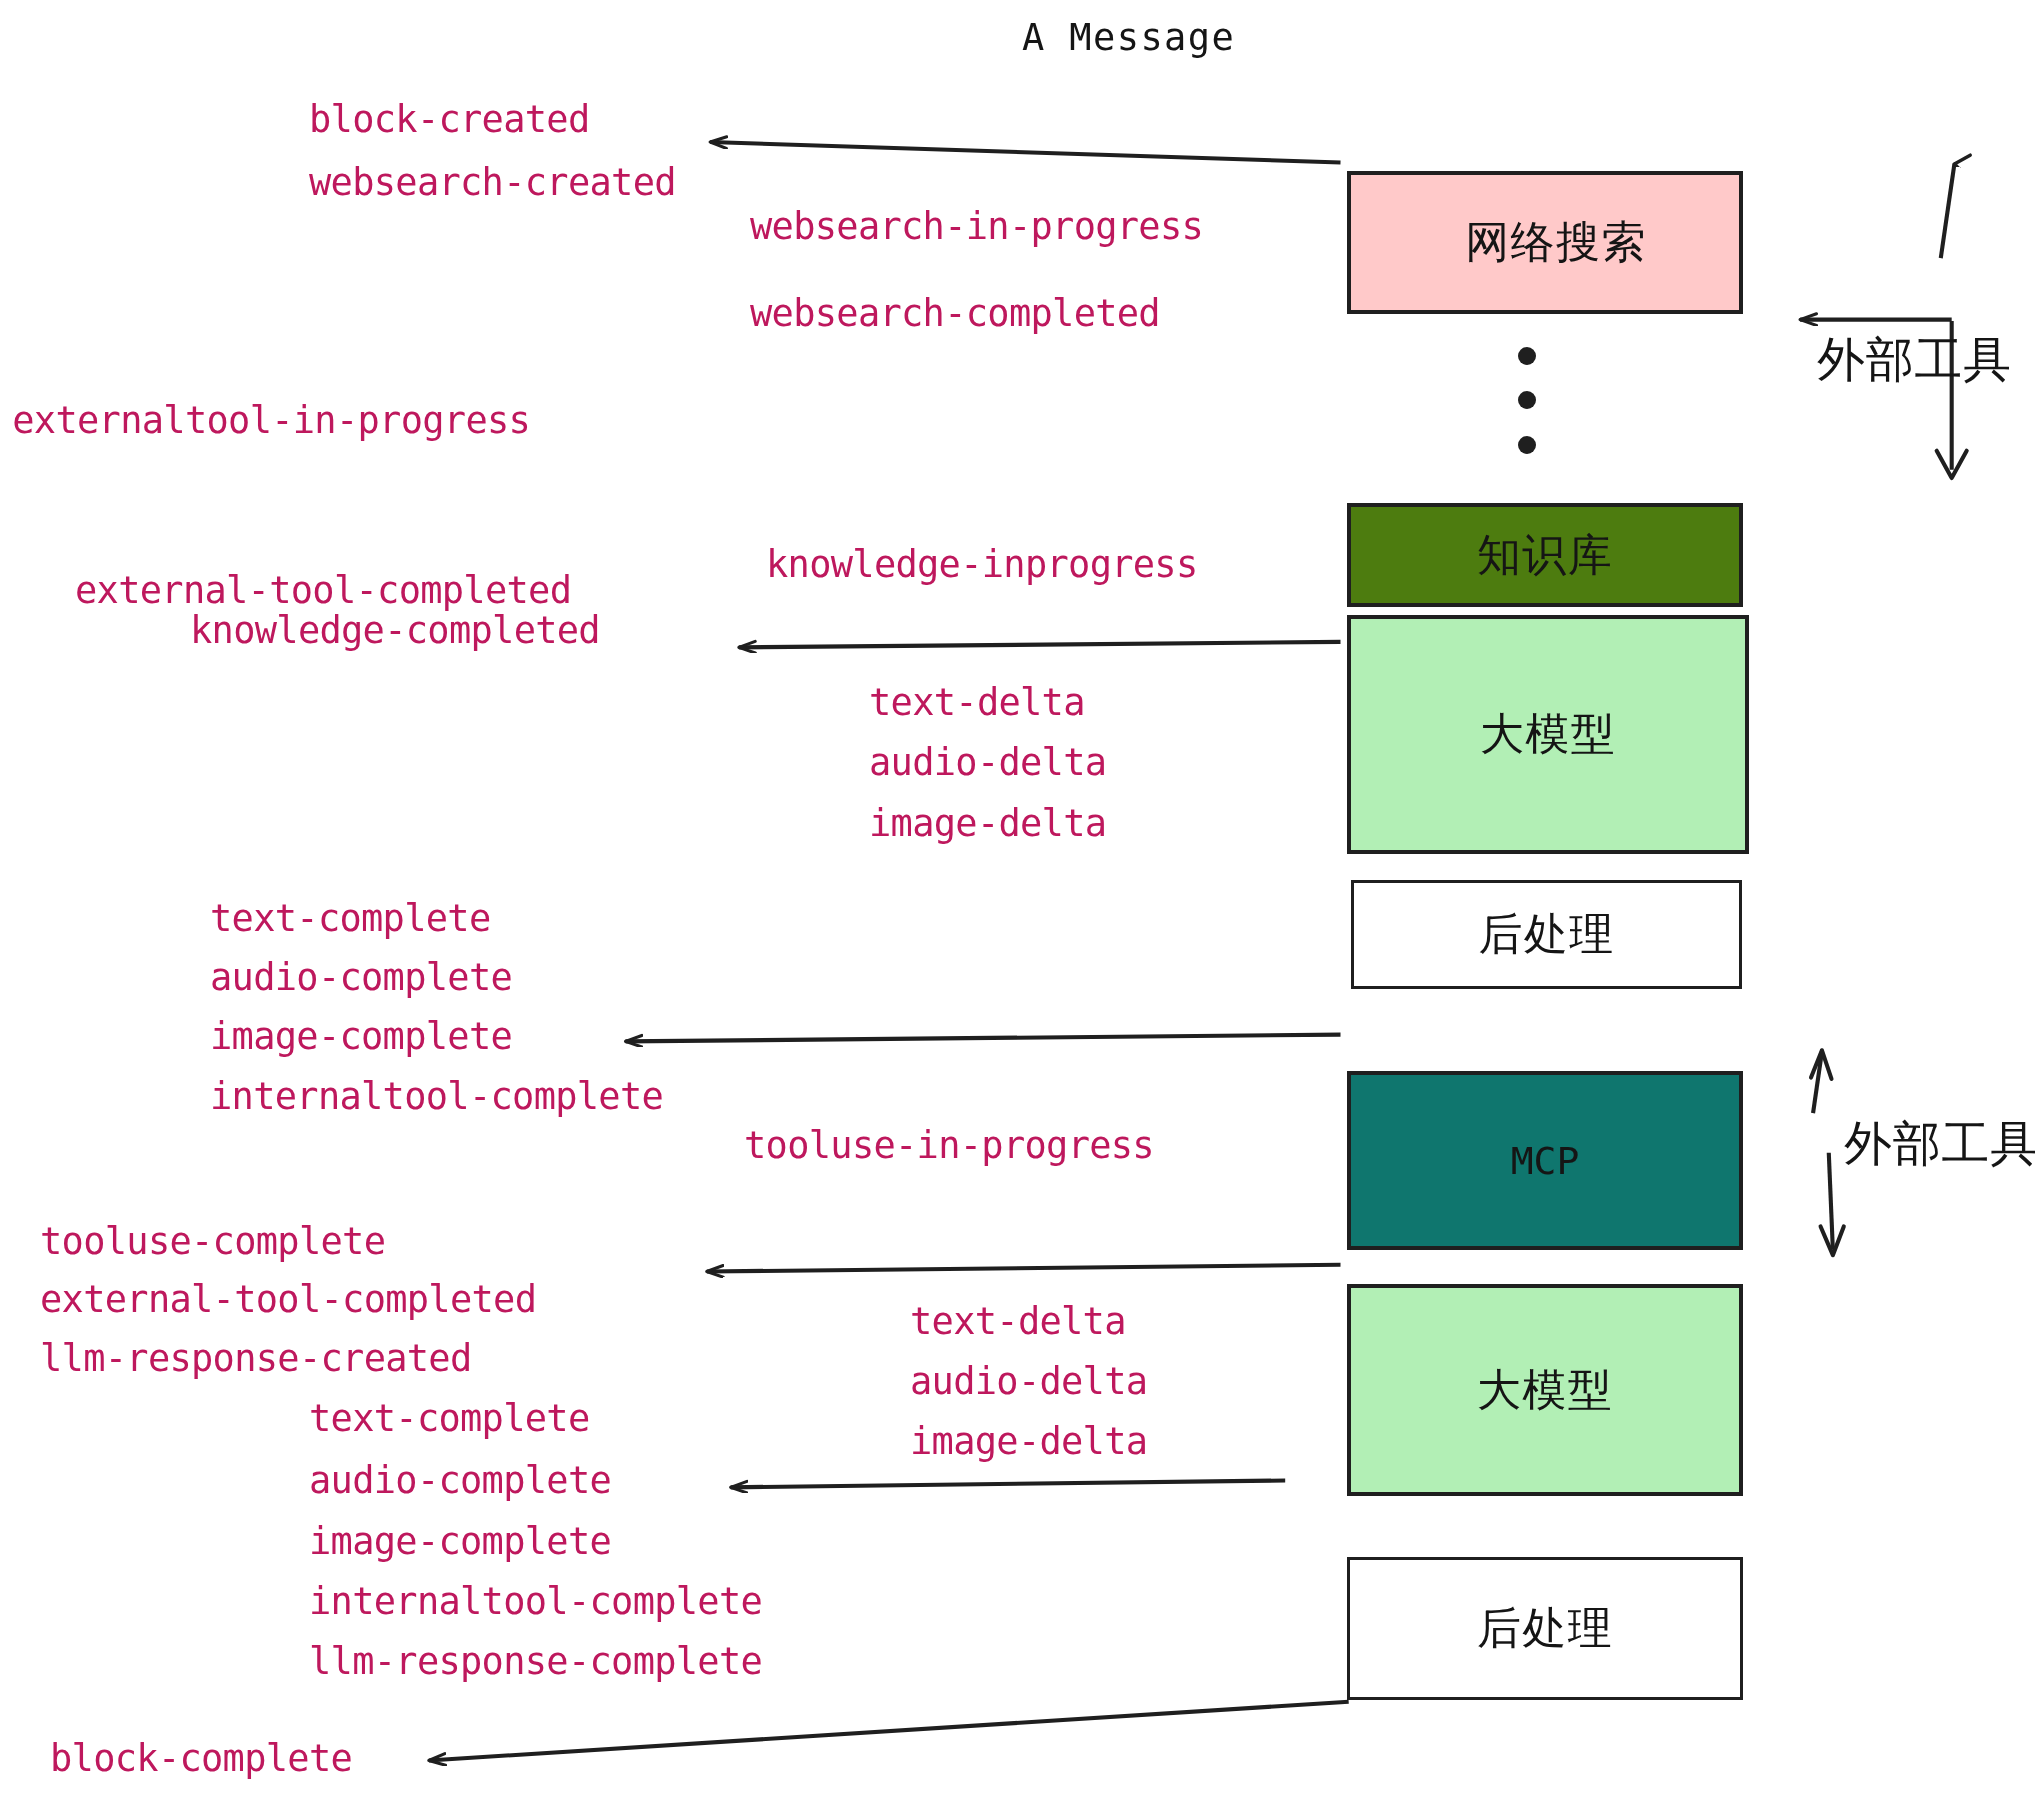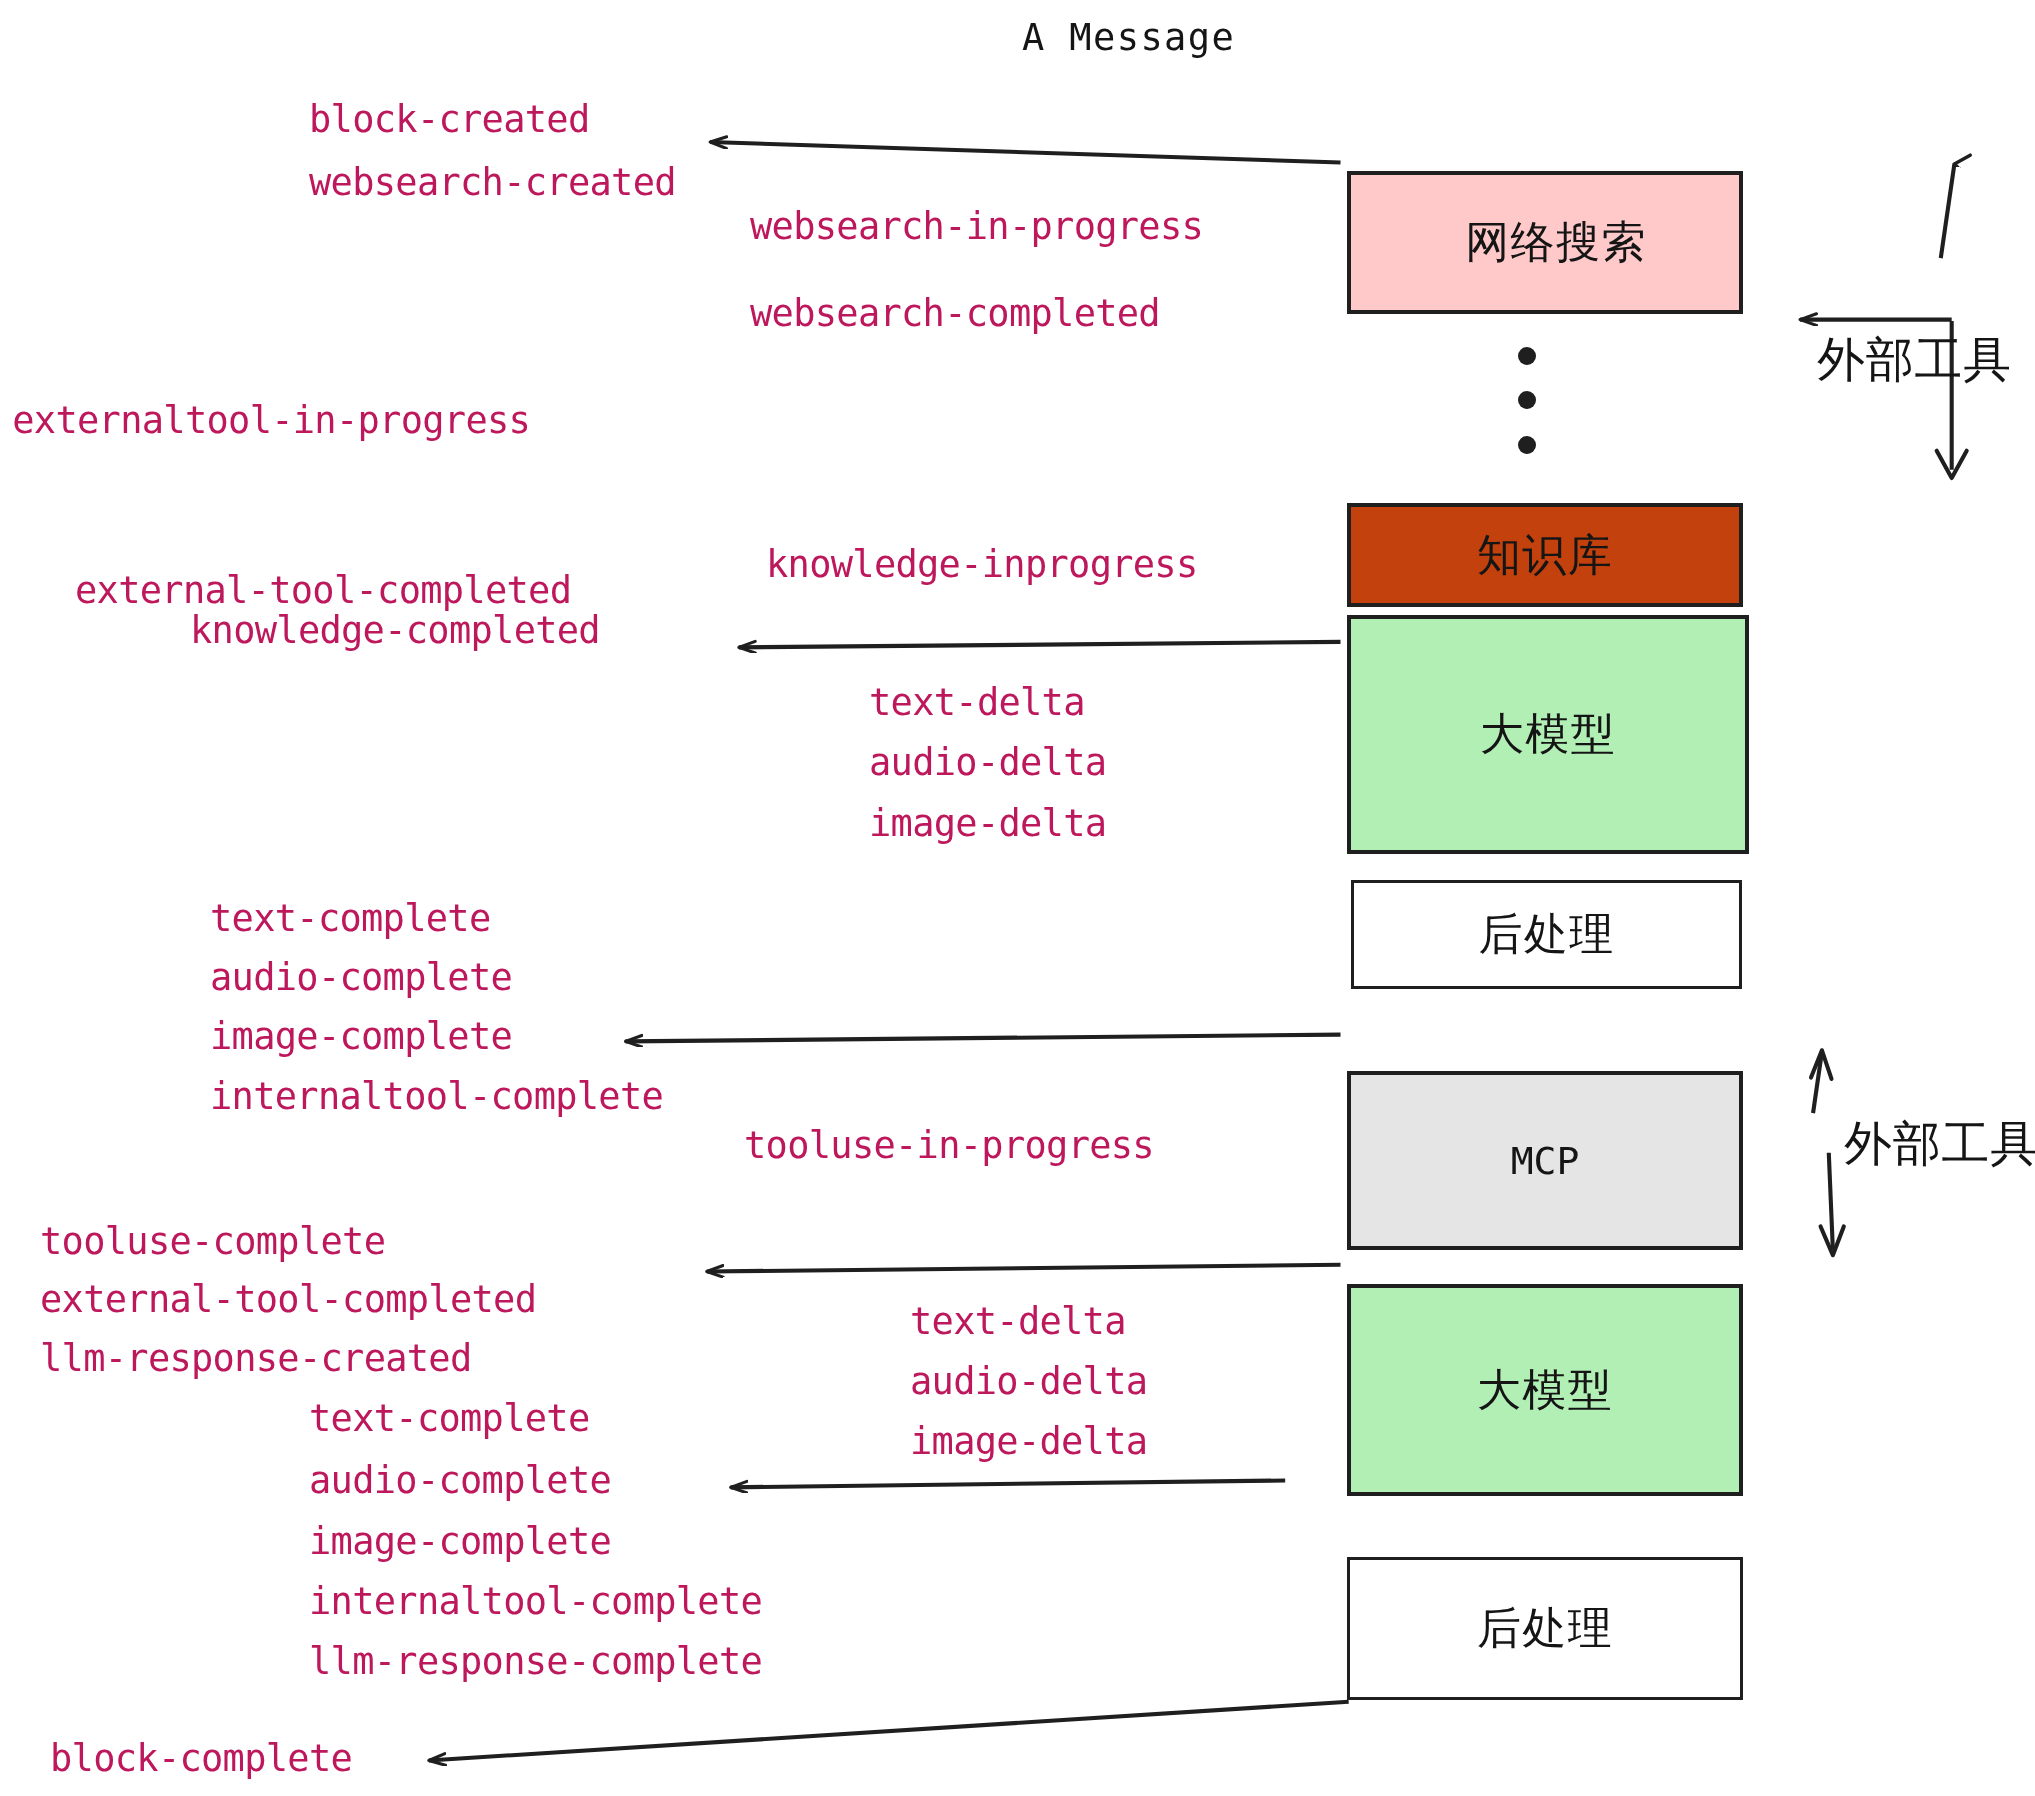--- a/index.html
+++ b/index.html
@@ -125,33 +125,33 @@
   <div class="title" style="left:1022px; top:19px;">A Message</div>
 
   <div class="box" style="left:1347px; top:171px; width:396px; height:143px; background:#FFC9C9;padding-left:22px;">
     <span>网络搜索</span>
   </div>
 
   <div class="dot" style="left:1518px; top:347px;"></div>
   <div class="dot" style="left:1518px; top:391px;"></div>
   <div class="dot" style="left:1518px; top:436px;"></div>
 
-  <div class="box" style="left:1347px; top:503px; width:396px; height:104px; background:#c2410c;">
+  <div class="box" style="left:1347px; top:503px; width:396px; height:104px; background:#4d7c0f;">
     <span>知识库</span>
   </div>
 
   <div class="box" style="left:1347px; top:615px; width:402px; height:239px; background:#B2EFB5;">
     <span>大模型</span>
   </div>
 
   <div class="box" style="left:1351px; top:880px; width:391px; height:109px; background:#FFFFFF; border-width:3.4px;">
     <span>后处理</span>
   </div>
 
-  <div class="box mcp" style="left:1347px; top:1071px; width:396px; height:179px; background:#e5e5e5;">
+  <div class="box mcp" style="left:1347px; top:1071px; width:396px; height:179px; background:#0f766e;">
     <span>MCP</span>
   </div>
 
   <div class="box" style="left:1347px; top:1284px; width:396px; height:212px; background:#B2EFB5;">
     <span>大模型</span>
   </div>
 
   <div class="box" style="left:1347px; top:1557px; width:396px; height:143px; background:#FFFFFF; border-width:3.4px;">
     <span>后处理</span>
   </div>

